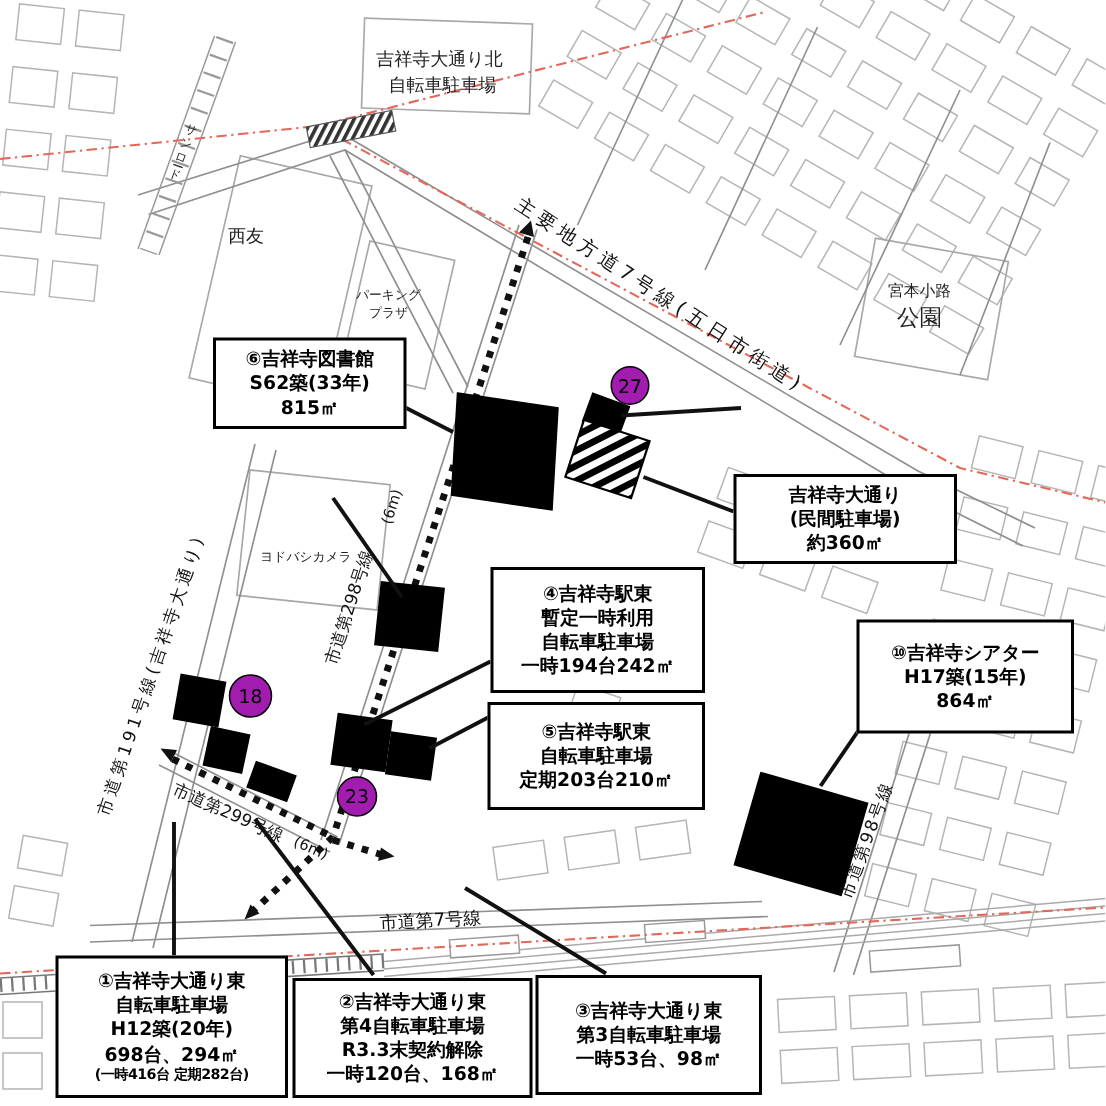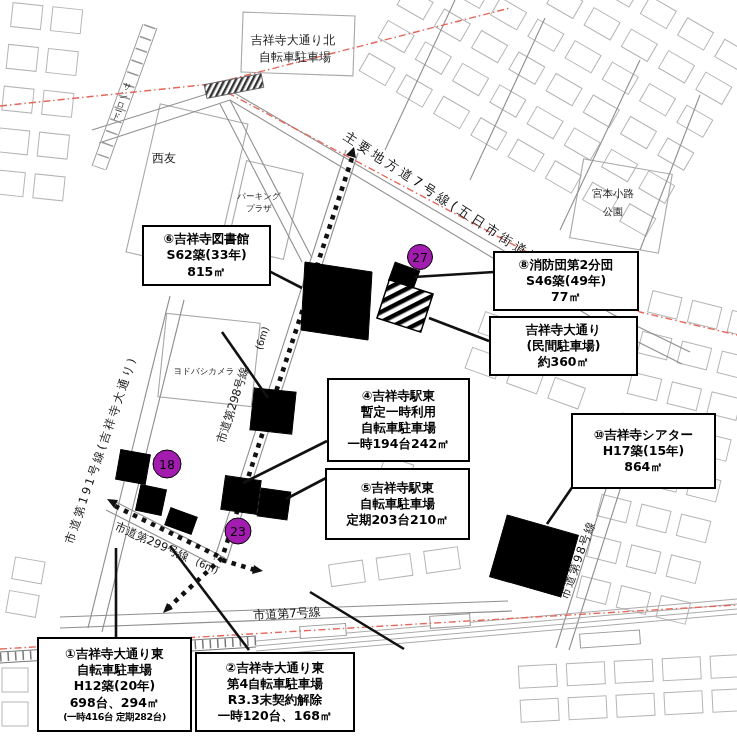--- a/index.html
+++ b/index.html
@@ -262,21 +262,21 @@
       <line x1="310" y1="592" x2="404" y2="649"></line>
     </g>
   </svg>
 
   <div class="maplabel" style="left:293px;top:40px;">吉祥寺大通り北</div>
   <div class="maplabel" style="left:295px;top:57px;">自転車駐車場</div>
   <div class="maplabel" style="left:164px;top:158px;">西友</div>
   <div class="maplabel" style="left:259px;top:197px;font-size:8.5px;">パーキング</div>
   <div class="maplabel" style="left:259px;top:209px;font-size:8.5px;">プラザ</div>
   <div class="maplabel" style="left:613px;top:194px;font-size:10.5px;">宮本小路</div>
-  <div class="maplabel" style="left:613px;top:212px;font-size:10px;">公園</div>
+  <div class="maplabel" style="left:613px;top:212px;font-size:15px;">公園</div>
   <div class="maplabel" style="left:204px;top:372px;font-size:8.5px;">ヨドバシカメラ</div>
   <div class="maplabel" style="left:122px;top:97px;font-size:8px;transform:translate(-50%,-50%) rotate(20deg);letter-spacing:1px;writing-mode:vertical-rl;">サンロード</div>
 
   <div class="roadlabel" style="left:440px;top:197px;font-size:13px;letter-spacing:3.5px;transform:translate(-50%,-50%) rotate(33deg);">主要地方道7号線(五日市街道)</div>
   <div class="roadlabel" style="left:233px;top:405px;font-size:11.5px;transform:translate(-50%,-50%) rotate(-72deg);">市道第298号線</div>
   <div class="roadlabel" style="left:262px;top:338px;font-size:10px;transform:translate(-50%,-50%) rotate(-72deg);">(6m)</div>
   <div class="roadlabel" style="left:101px;top:450px;font-size:11.5px;letter-spacing:2.5px;transform:translate(-50%,-50%) rotate(-71deg);">市道第191号線(吉祥寺大通り)</div>
   <div class="roadlabel" style="left:152px;top:542px;font-size:11.5px;transform:translate(-50%,-50%) rotate(24deg);">市道第299号線</div>
   <div class="roadlabel" style="left:207px;top:566px;font-size:10px;transform:translate(-50%,-50%) rotate(24deg);">(6m)</div>
   <div class="roadlabel" style="left:287px;top:614px;font-size:12px;transform:translate(-50%,-50%) rotate(-3deg);">市道第7号線</div>
@@ -286,25 +286,20 @@
   <div class="circnum" style="left:167px;top:464px;width:27px;height:27px;">18</div>
   <div class="circnum" style="left:238px;top:531px;width:25px;height:25px;">23</div>
 
   <div class="callout" style="left:98px;top:225px;width:125px;height:57px;margin-left:44px;">
     <div>⑥吉祥寺図書館</div>
     <div>S62築(33年)</div>
     <div>815㎡</div>
   </div>
 
 
-  <div class="callout" style="left:493px;top:251px;width:142px;height:56px;">
-    <div>⑧消防団第2分団</div>
-    <div>S46築(49年)</div>
-    <div>77㎡</div>
-  </div>
 
   <div class="callout" style="left:489px;top:316px;width:145px;height:56px;">
     <div>吉祥寺大通り</div>
     <div>(民間駐車場)</div>
     <div>約360㎡</div>
   </div>
 
   <div class="callout" style="left:327px;top:378px;width:139px;height:80px;">
     <div>④吉祥寺駅東</div>
     <div>暫定一時利用</div>
@@ -332,14 +327,19 @@
     <div class="small">(一時416台 定期282台)</div>
   </div>
 
   <div class="callout" style="left:195px;top:652px;width:156px;height:76px;">
     <div>②吉祥寺大通り東</div>
     <div>第4自転車駐車場</div>
     <div>R3.3末契約解除</div>
     <div>一時120台、168㎡</div>
   </div>
 
+  <div class="callout" style="left:357px;top:650px;width:147px;height:76px;">
+    <div>③吉祥寺大通り東</div>
+    <div>第3自転車駐車場</div>
+    <div>一時53台、98㎡</div>
+  </div>
 
 </div>
 
 </body></html>

